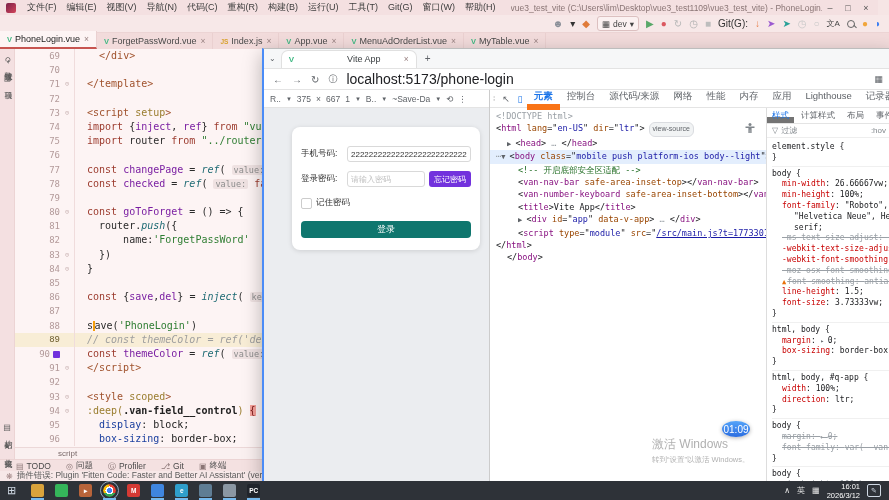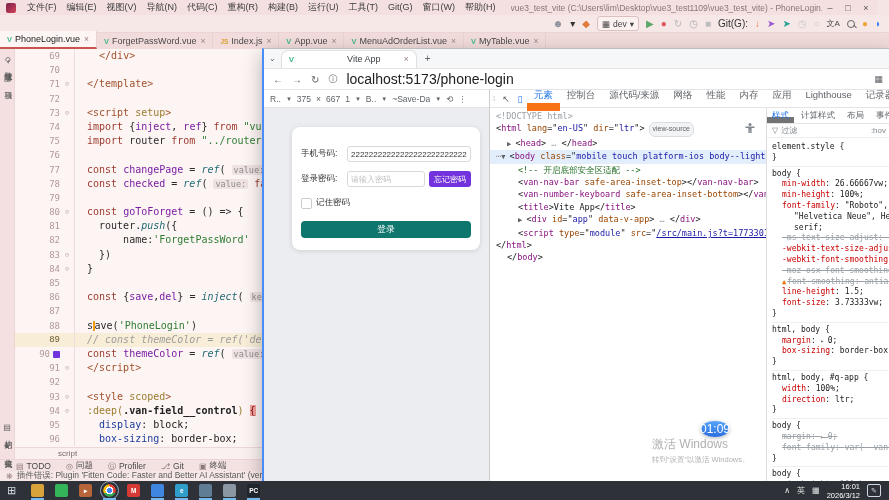--- a/index.html
+++ b/index.html
@@ -97,21 +97,21 @@
   .pbtn{height:16px;flex:none;border:none;border-radius:3px;color:#fff;font-size:8px;padding:0 5px;}
   .chkrow{display:flex;align-items:center;gap:4px;margin-top:10px;font-size:8.5px;color:#333;}
   .chk{width:9px;height:9px;border:1px solid #ccc;border-radius:2px;background:#fff;flex:none;}
   .loginbtn{margin-top:12px;height:17px;border:none;border-radius:4px;color:#fff;font-size:9px;width:100%;line-height:17px;text-align:center;}
   
   .devtools{flex:1;display:flex;flex-direction:column;min-width:0;background:#fff;}
   .dtoolbar{height:17px;border-bottom:1px solid #e4e4e4;display:flex;align-items:center;flex:none;font-size:9.5px;color:#5f6368;}
   .dtool-split{color:#b0b0b0;font-size:8px;margin:0 3px;}
   .dticon{margin:0 4px;font-size:9px;}
   .dtab{padding:0 7px;line-height:16px;white-space:nowrap;}
-  .dtab.active{color:#1a73e8;border-bottom:8px solid #f97316;}
+  .dtab.active{color:#1a73e8;border-bottom:6px solid #f97316;font-weight:bold;}
   .dtmain{flex:1;display:flex;min-height:0;}
   .tree{flex:1;overflow:hidden;padding-top:2px;position:relative;font-family:"DejaVu Sans Mono",monospace;font-size:8.5px;line-height:12.4px;color:#202124;}
   .trow{white-space:pre;overflow:hidden;}
   .trow.sel{background:#e3eefd;}
   .tg{color:#881280}.at{color:#994500}.av{color:#1a1aa6}
   .lk{color:#1a1aa6;text-decoration:underline}.cm{color:#236e25}
   .gy{color:#9aa0a6}.tx{color:#202124}.ar{color:#5f6368;font-size:7px}
   .vsbadge{display:inline-block;font-size:7px;background:#f1f3f4;border:1px solid #dadce0;border-radius:6px;padding:0 3px;color:#5f6368;margin-left:4px;font-family:"Liberation Sans",sans-serif;}
   .a11y{position:absolute;right:10px;top:14px;}
   .stylespanel{width:124px;flex:none;border-left:1px solid #ddd;display:flex;flex-direction:column;min-height:0;}
@@ -124,21 +124,21 @@
   .rule{border-bottom:1px solid #f0f0f0;padding:2px 0;}
   .rsel{color:#202124;white-space:pre;}
   .prop{padding-left:10px;white-space:pre;overflow:hidden;}
   .prop .pn{color:#c80000;}
   .prop.st{color:#9aa0a6;text-decoration:line-through;}
   .prop.st .pn{color:#9aa0a6;}
   .cont{padding-left:22px;white-space:pre;overflow:hidden;}
   .warnico{color:#e8710a;font-size:7px;margin-right:1px;display:inline-block;text-decoration:none;}
   .parrow{color:#5f6368;font-size:6px;}
   
-  .timer{position:absolute;left:701px;top:421px;width:28px;height:16px;border-radius:50%;background:linear-gradient(180deg,#55a4f9,#2b6de0);color:#fff;font-size:12px;display:flex;align-items:center;justify-content:center;z-index:9;box-shadow:0 1px 4px rgba(0,0,0,.3);}
+  .timer{position:absolute;left:722px;top:421px;width:28px;height:16px;border-radius:50%;background:linear-gradient(180deg,#55a4f9,#2b6de0);color:#fff;font-size:10px;display:flex;align-items:center;justify-content:center;z-index:9;box-shadow:0 1px 4px rgba(0,0,0,.3);}
   .watermark{position:absolute;left:652px;top:436px;z-index:8;color:rgba(110,110,110,.55);pointer-events:none;}
   .watermark .w1{font-size:12px;}
   .watermark .w2{font-size:7.5px;margin-top:2px;}
   .person{display:inline-block;}
 </style>
 </head>
 <body>
 
 <div class="screen">
 
@@ -345,21 +345,21 @@
           <div class="tree" id="tree">
             <span class="a11y">
               <svg class="person" width="12" height="12" viewBox="0 0 12 12">
                   <circle cx="6" cy="2.6" r="1.5" fill="#80868b"></circle>
                   <path d="M1.5 4.5h9v1.4H7.6V11H6.2V7.6H5.8V11H4.4V5.9H1.5z" fill="#80868b"></path>
                 </svg>
             </span>
           <div class="trow" style="padding-left: 6px;"><span class="gy">&lt;!DOCTYPE html&gt;</span></div>
               <div class="trow" style="padding-left: 6px;"><span class="tx">&lt;</span><span class="tg">html</span><span class="tx"> </span><span class="at">lang</span><span class="tx">="</span><span class="av">en-US</span><span class="tx">" </span><span class="at">dir</span><span class="tx">="</span><span class="av">ltr</span><span class="tx">"&gt;</span><span class="vsbadge">view-source</span></div>
               <div class="trow" style="padding-left: 17px;"><span class="ar">▶ </span><span class="tx">&lt;</span><span class="tg">head</span><span class="tx">&gt; </span><span class="gy">…</span><span class="tx"> &lt;/</span><span class="tg">head</span><span class="tx">&gt;</span></div>
-              <div class="trow sel" style="padding-left: 6px;"><span class="gy">⋯</span><span class="ar">▼ </span><span class="tx">&lt;</span><span class="tg">body</span><span class="tx"> </span><span class="at">class</span><span class="tx">="</span><span class="av">mobile touch platform-ios body--light</span><span class="tx">"&gt;</span></div>
+              <div class="trow sel" style="padding-left: 6px;"><span class="gy">⋯</span><span class="ar">▼ </span><span class="tx">&lt;</span><span class="tg">body</span><span class="tx"> </span><span class="at">class</span><span class="tx">="</span><span class="av">mobile push platform-ios body--light</span><span class="tx">"&gt;</span></div>
               <div class="trow" style="padding-left: 28px;"><span class="cm">&lt;!-- 开启底部安全区适配 --&gt;</span></div>
               <div class="trow" style="padding-left: 28px;"><span class="tx">&lt;</span><span class="tg">van-nav-bar</span><span class="tx"> </span><span class="at">safe-area-inset-top</span><span class="tx">&gt;&lt;/</span><span class="tg">van-nav-bar</span><span class="tx">&gt;</span></div>
               <div class="trow" style="padding-left: 28px;"><span class="tx">&lt;</span><span class="tg">van-number-keyboard</span><span class="tx"> </span><span class="at">safe-area-inset-bottom</span><span class="tx">&gt;&lt;/</span><span class="tg">van-number-keyboard</span></div>
               <div class="trow" style="padding-left: 28px;"><span class="tx">&lt;</span><span class="tg">title</span><span class="tx">&gt;Vite App&lt;/</span><span class="tg">title</span><span class="tx">&gt;</span></div>
               <div class="trow" style="padding-left: 28px;"><span class="ar">▶ </span><span class="tx">&lt;</span><span class="tg">div</span><span class="tx"> </span><span class="at">id</span><span class="tx">="</span><span class="av">app</span><span class="tx">" </span><span class="at">data-v-app</span><span class="tx">&gt; </span><span class="gy">…</span><span class="tx"> &lt;/</span><span class="tg">div</span><span class="tx">&gt;</span></div>
               <div class="trow" style="padding-left: 28px;"><span class="tx">&lt;</span><span class="tg">script</span><span class="tx"> </span><span class="at">type</span><span class="tx">="</span><span class="av">module</span><span class="tx">" </span><span class="at">src</span><span class="tx">="</span><span class="lk">/src/main.js?t=1773301662135</span></div>
               <div class="trow" style="padding-left: 6px;"><span class="tx">&lt;/</span><span class="tg">html</span><span class="tx">&gt;</span></div>
               <div class="trow" style="padding-left: 17px;"><span class="tx">&lt;/</span><span class="tg">body</span><span class="tx">&gt;</span></div>
             </div>
           <div class="stylespanel">

